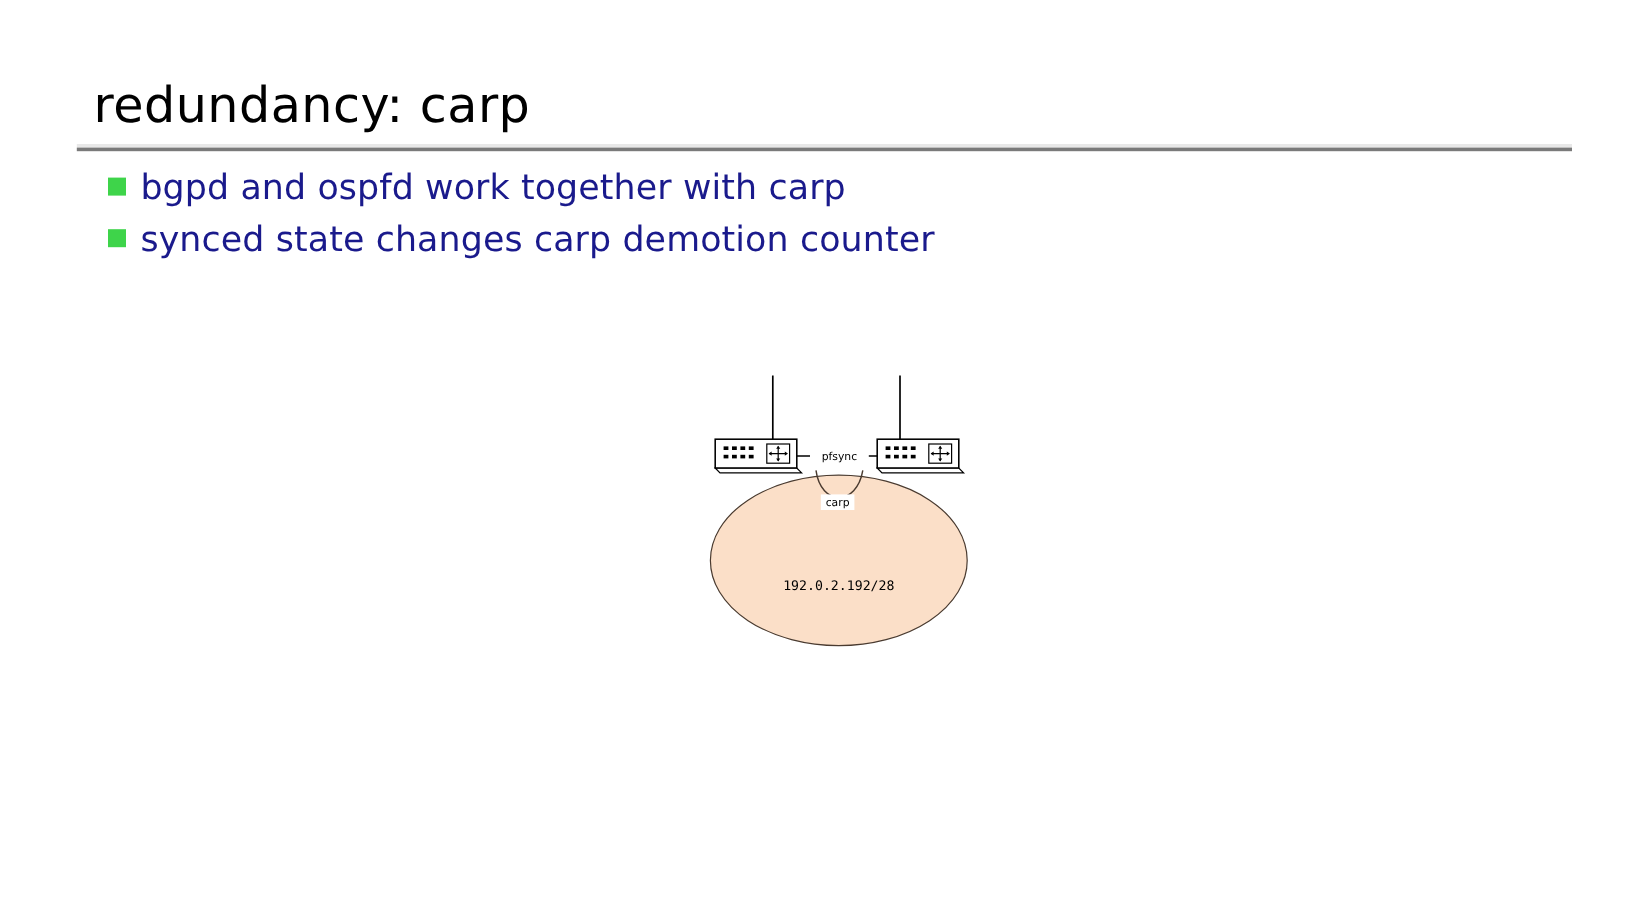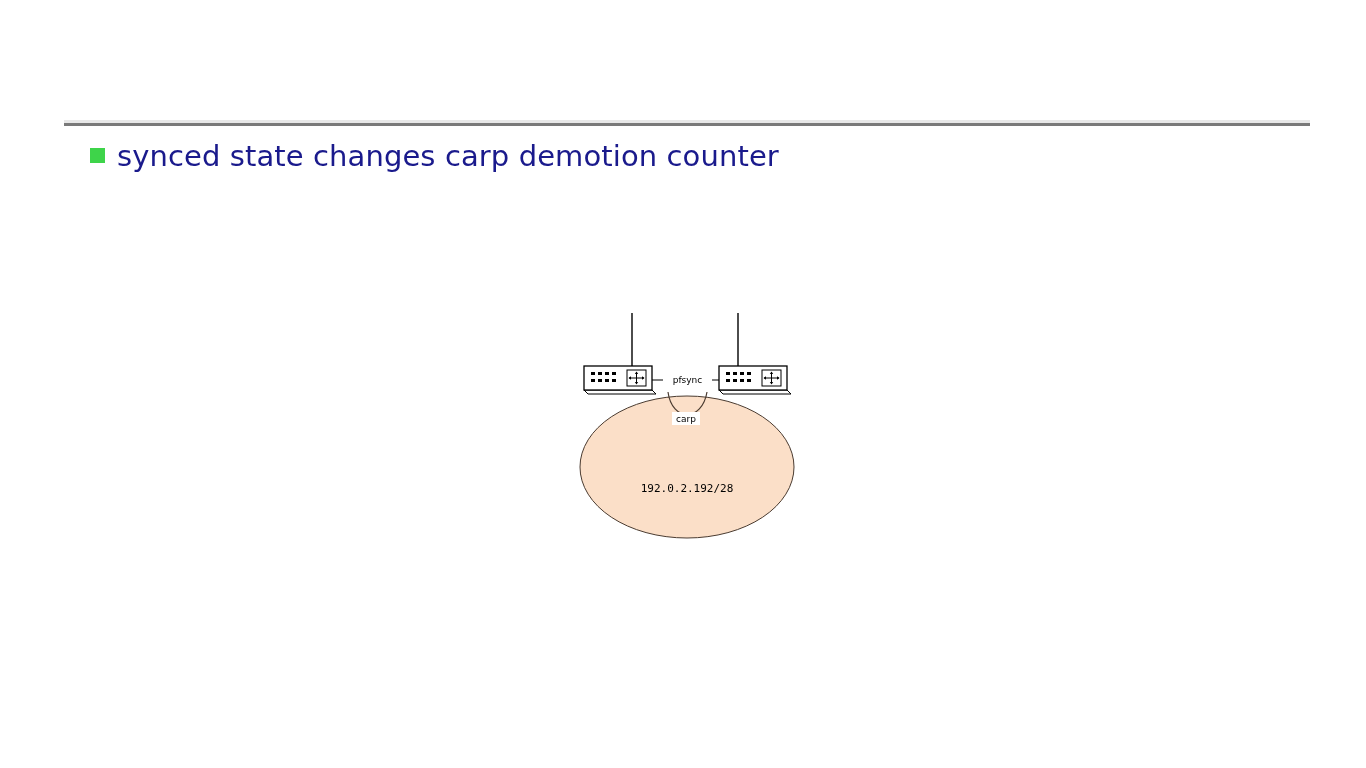--- a/index.html
+++ b/index.html
@@ -86,21 +86,21 @@
     font-size: 29px;
     line-height: 40px;
     color: #1a1a8c;
     white-space: nowrap;
     letter-spacing: 0.1px;
   }
 
   
   #diagram {
     position: absolute;
-    left: 560px;
+    left: 572px;
     top: 300px;
     width: 250px;
     height: 250px;
     text-align: center;
   }
   #diagram svg {
     display: block;
   }
   .diag-label-mono {
     font-family: "DejaVu Sans Mono", monospace;
@@ -111,28 +111,33 @@
     font-family: "DejaVu Sans", sans-serif;
     font-size: 9px;
     fill: #000000;
   }
 </style>
 </head>
 <body>
 
 <div id="slide">
 
+  <div id="title">redundancy: carp</div>
 
   <div id="title-rule">
     <div class="rule-light"></div>
     <div class="rule-dark"></div>
   </div>
 
   <div id="bullets">
 
+    <div class="bullet-row">
+      <span class="bullet-marker"></span>
+      <span class="bullet-text">bgpd and ospfd work together with carp</span>
+    </div>
 
 
     <div class="bullet-row">
       <span class="bullet-marker"></span>
       <span class="bullet-text">synced state changes carp demotion counter</span>
     </div>
 
   </div>
 
   <div id="diagram">

